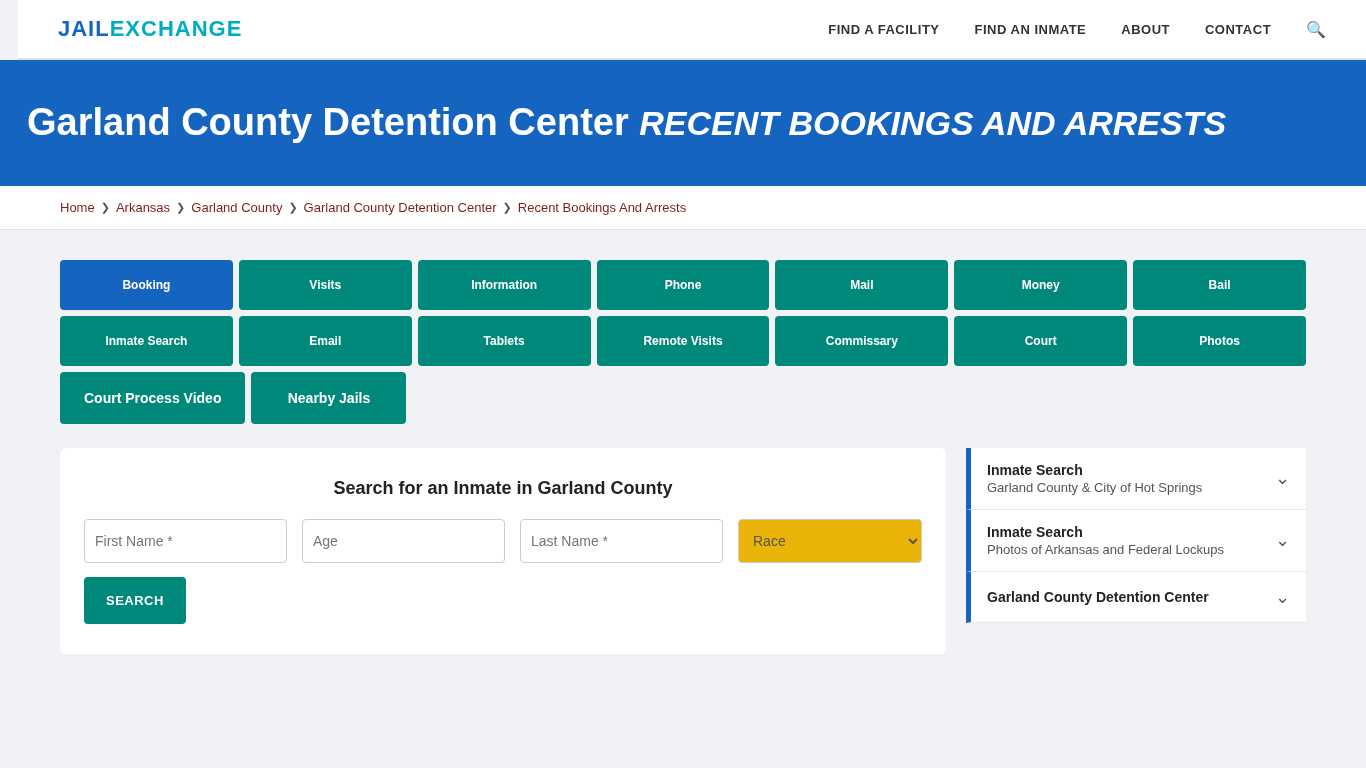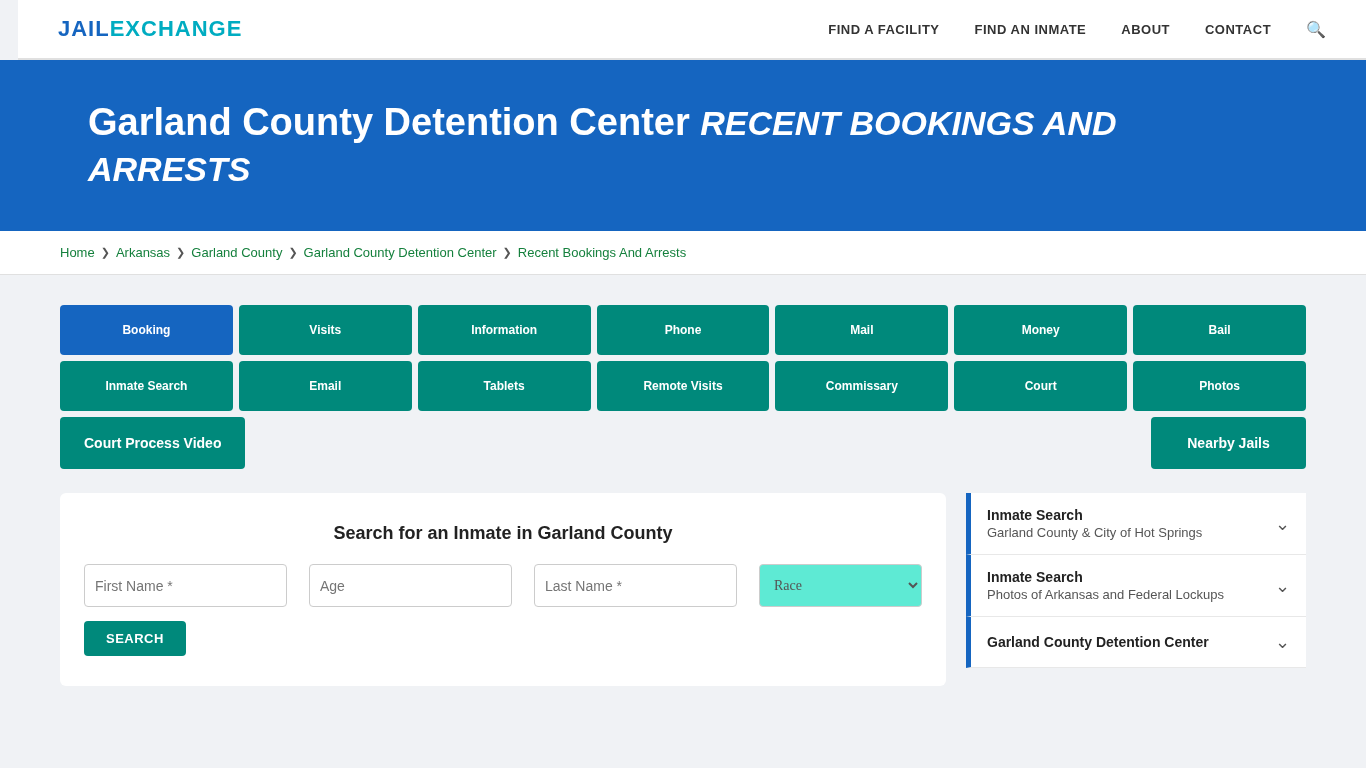--- a/index.html
+++ b/index.html
@@ -41,21 +41,21 @@
     }
     .search-icon-nav {
       font-size: 16px;
       color: #333;
       cursor: pointer;
     }
 
     
     .hero {
       background: #1565c0;
-      padding: 40px 88px;
+      padding: 40px 27px;
     }
     .hero h1 {
       font-size: 38px;
       font-weight: 900;
       color: #fff;
       line-height: 1.2;
     }
     .hero h1 .italic-part {
       font-style: italic;
       font-weight: 900;
@@ -66,21 +66,21 @@
     .breadcrumb {
       background: #fff;
       padding: 14px 60px;
       border-bottom: 1px solid #e0e0e0;
       display: flex;
       align-items: center;
       gap: 6px;
       font-size: 13px;
     }
     .breadcrumb a {
-      color: #15803d;
+      color: #7f1d1d;
       text-decoration: none;
       cursor: pointer;
     }
     .breadcrumb .sep { color: #555; font-size: 11px; }
 
     
     .main {
       padding: 30px 60px;
       background: #f0f2f5;
     }
@@ -105,21 +105,21 @@
       font-size: 12px;
       font-weight: 600;
       color: #fff;
       cursor: pointer;
       text-align: center;
       background: #00897b;
     }
     .grid-btn.active { background: #1565c0; }
     .grid-btn-center-wrap {
       display: flex;
-      justify-content: space-between;
+      justify-content: flex-start;
       gap: 6px;
       margin-bottom: 24px;
     }
     .grid-btn-center {
       padding: 18px 24px;
       border: none;
       border-radius: 4px;
       font-size: 14px;
       font-weight: 600;
       color: #fff;
@@ -143,41 +143,40 @@
     }
     .search-form-box h2 {
       font-size: 18px;
       font-weight: 700;
       text-align: center;
       margin-bottom: 20px;
       color: #222;
     }
     .form-row {
       display: flex;
-      gap: 22px;
+      gap: 15px;
       margin-bottom: 14px;
     }
     .form-row input, .form-row select {
       flex: 1;
       padding: 12px 10px;
       border: 1px solid #ccc;
       border-radius: 4px;
       font-size: 14px;
       color: #555;
     }
     .form-row select {
-      background: #5eead4;
-      cursor: pointer;
-      font-family: Liberation Serif, serif;
+      background: #eab308;
+      cursor: pointer;
     }
     .search-btn {
       background: #00897b;
       color: #fff;
       border: none;
-      padding: 10px 22px;
+      padding: 16px 22px;
       font-size: 13px;
       font-weight: 700;
       border-radius: 4px;
       cursor: pointer;
       text-transform: uppercase;
       letter-spacing: 0.5px;
     }
 
     
     .sidebar {

